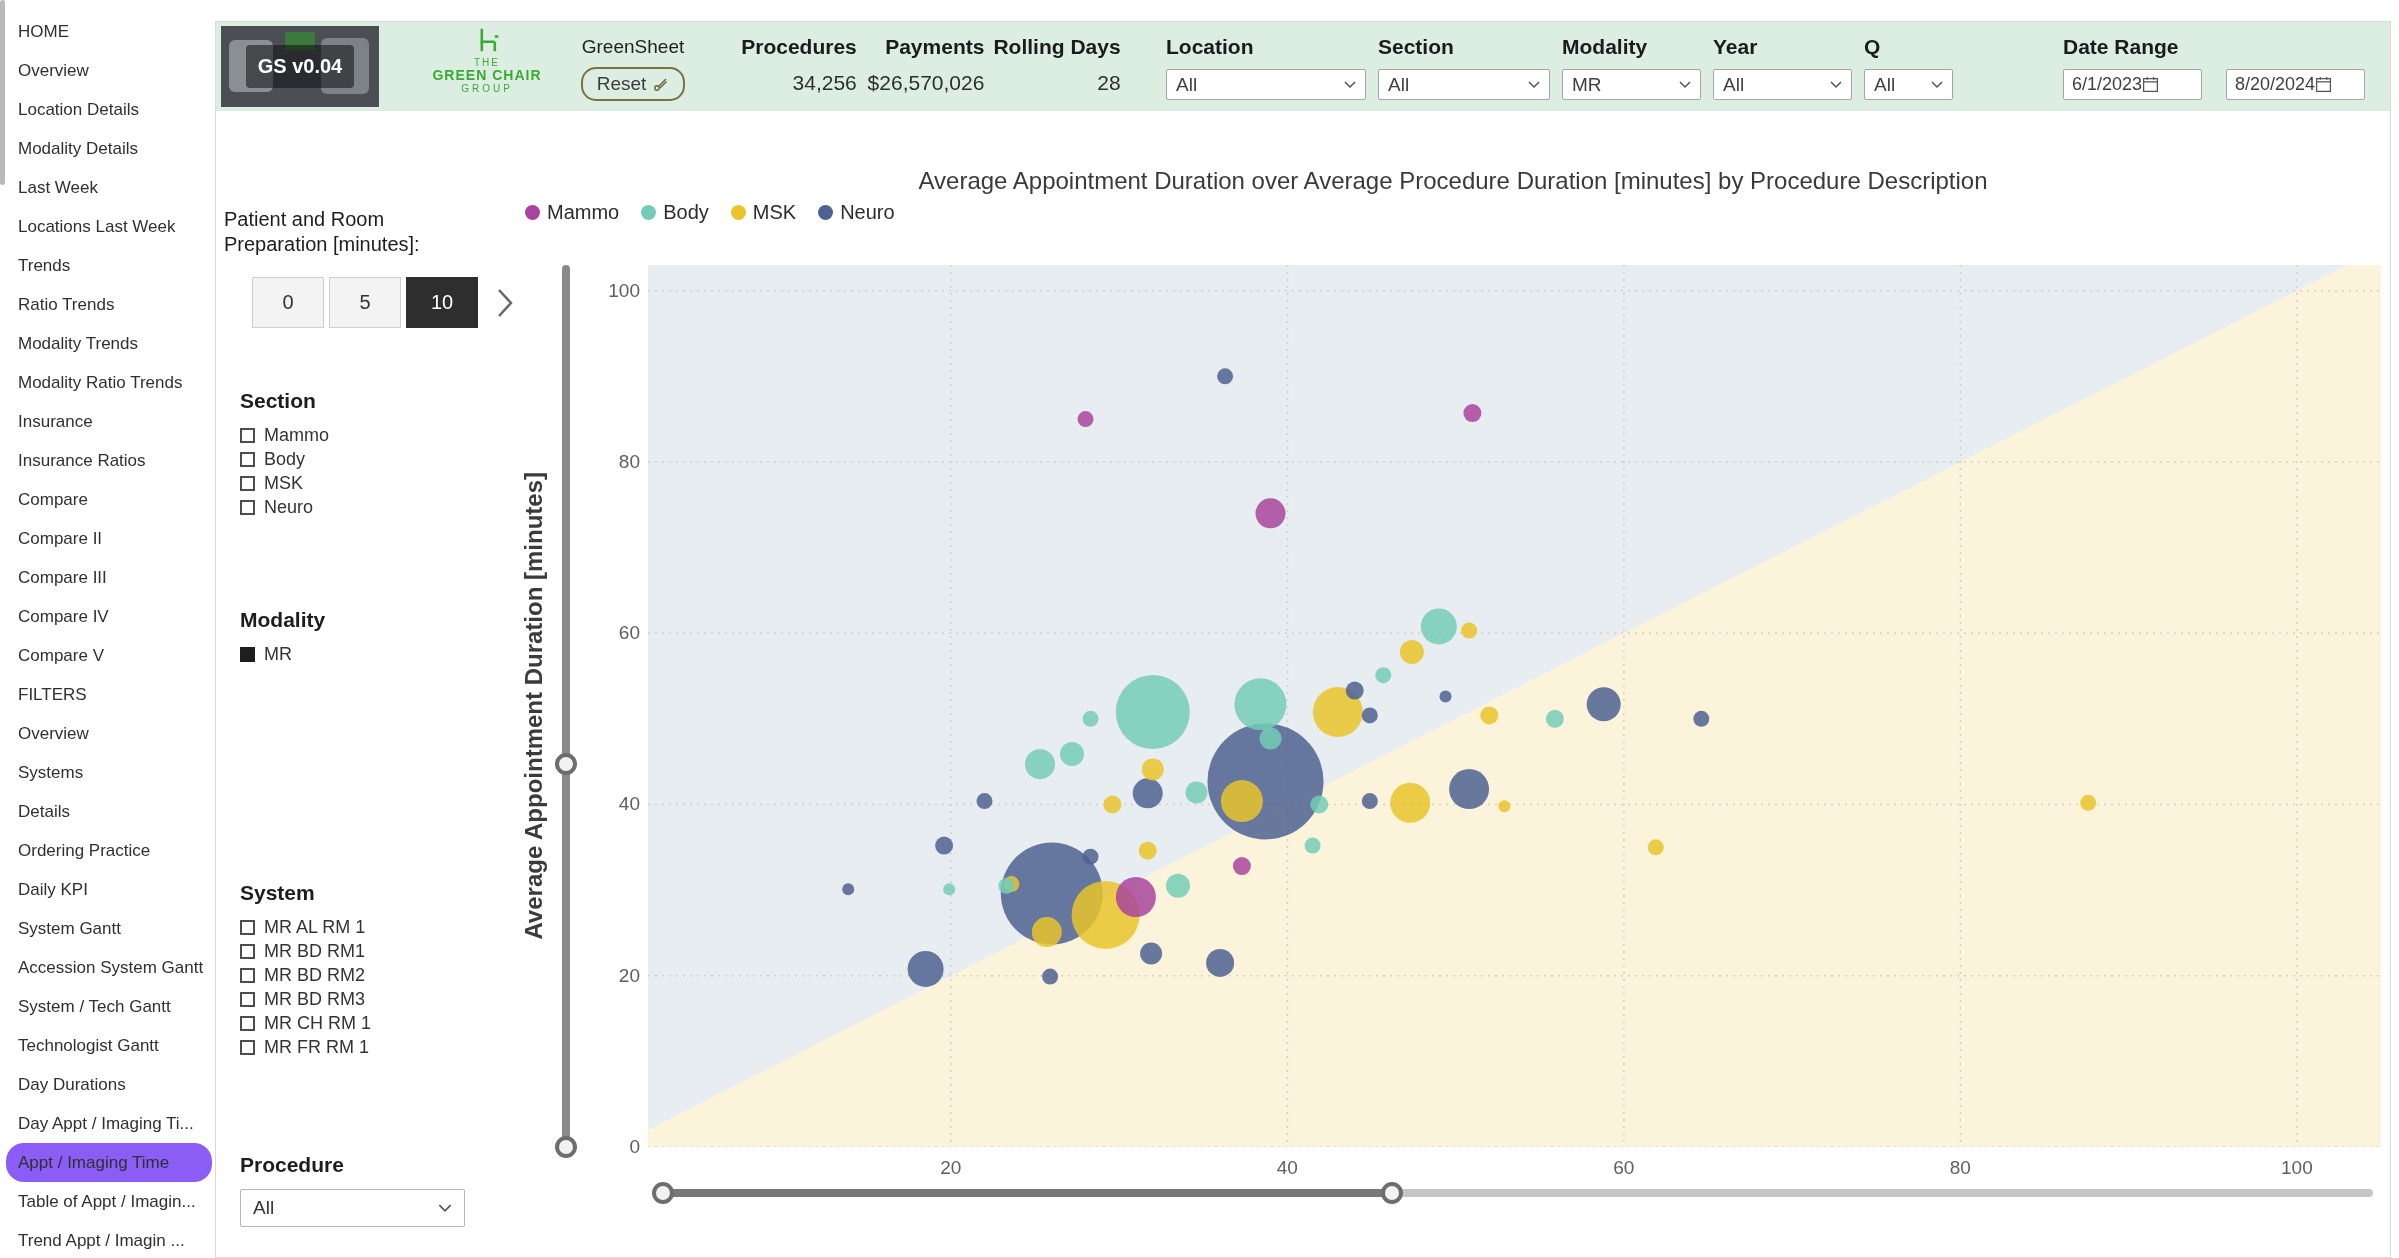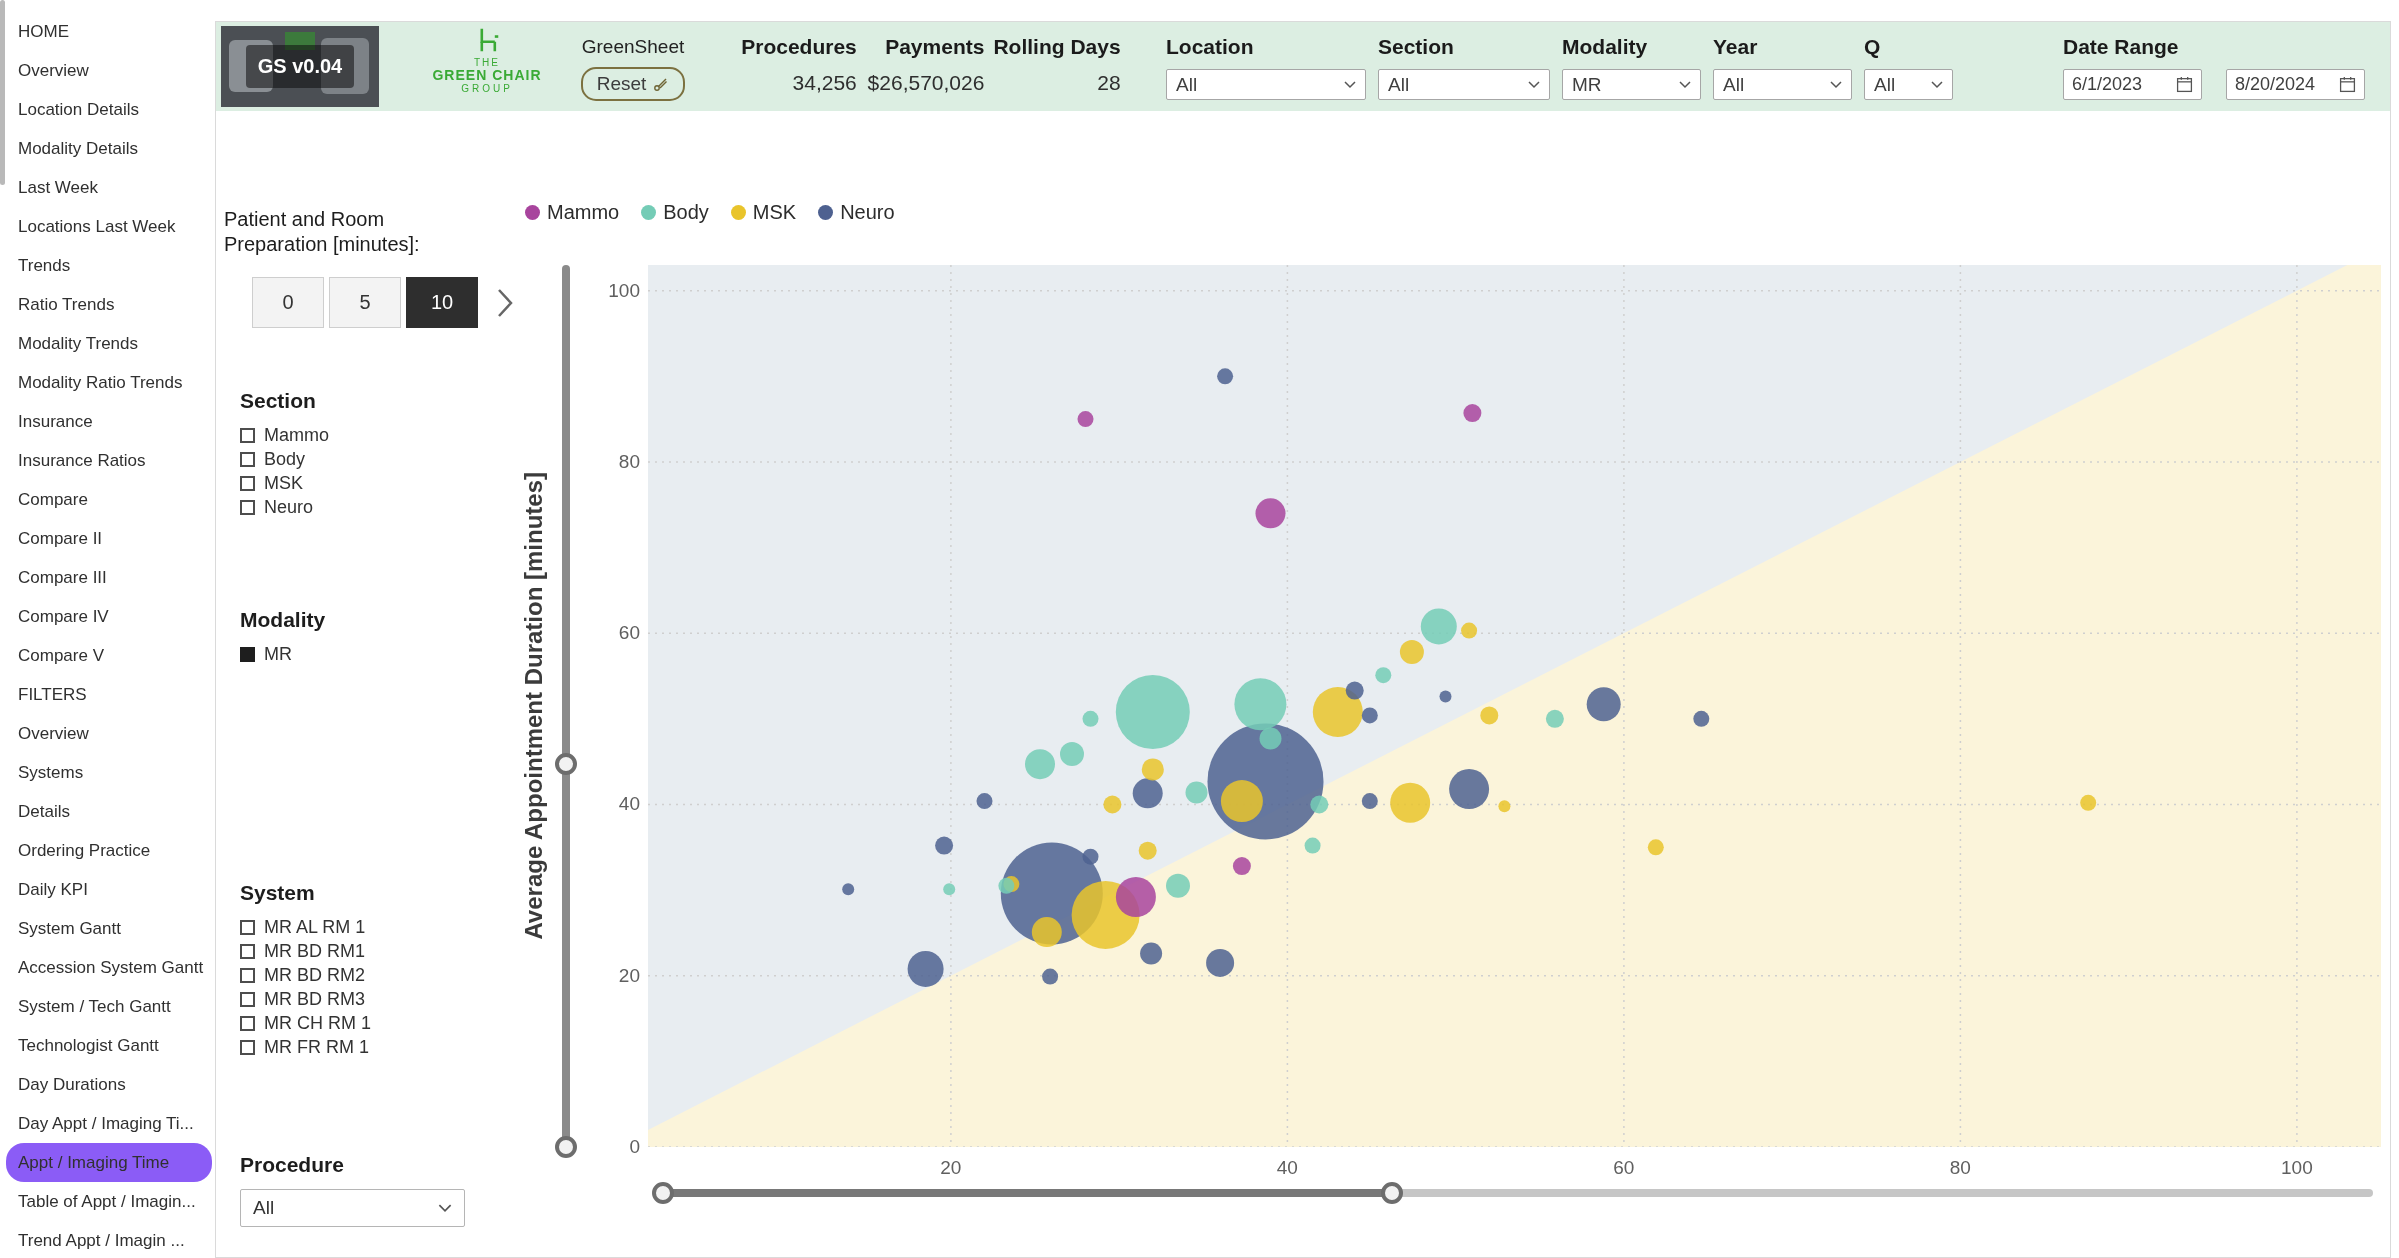--- a/index.html
+++ b/index.html
@@ -24,21 +24,21 @@
 .gs{position:absolute;left:352px;top:14px;width:130px;text-align:center}
 .gs-title{font-size:19px;color:#222}
 .reset-btn{margin-top:9px;display:inline-flex;align-items:center;gap:7px;padding:4px 14px;border:2px solid #7c7140;border-radius:15px;background:transparent;font-size:19px;color:#3c3c3c;font-family:inherit;cursor:pointer}
 .stat{position:absolute;top:13px;transform:translateX(-50%);text-align:right}
 .hlabel{font-size:21px;font-weight:bold;color:#1b1b1b;white-space:nowrap}
 .stat-value{margin-top:12px;font-size:21px;color:#2e2e2e;white-space:nowrap}
 .hfilters{position:absolute;left:950px;top:13px;display:flex;gap:12px}
 .dropdown{margin-top:10px;height:31px;background:#fff;border:1px solid #a6a6a6;border-radius:2px;display:flex;align-items:center;justify-content:space-between;padding:0 9px;font-size:19px;color:#3f3f3f;cursor:pointer}
 .daterange{position:absolute;left:1847px;top:13px}
 .date-fields{display:flex;gap:24px;margin-top:10px}
-.date-field{width:139px;height:31px;background:#fff;border:1px solid #a6a6a6;border-radius:2px;display:flex;align-items:center;justify-content:space-between;padding:0 8px;font-size:18px;color:#3f3f3f;cursor:pointer}
+.date-field{width:139px;height:31px;background:#fff;border:1px solid #a6a6a6;border-radius:2px;display:flex;align-items:center;padding:0 8px;font-size:18px;color:#3f3f3f;cursor:pointer}
 .content{position:absolute;left:0;top:89px;right:0;bottom:0;background:#fff}
 .chart-title{position:absolute;left:437px;top:40px;width:1600px;text-align:center;font-size:24px;font-weight:500;color:#3a3a3a}
 .legend{position:absolute;left:309px;top:90px;display:flex;gap:22px;align-items:center}
 .lg-item{display:flex;align-items:center;gap:7px;font-size:20px;color:#2c2c2c;cursor:pointer}
 .lg-dot{width:15px;height:15px;border-radius:50%}
 .prep-label{position:absolute;left:8px;top:96px;width:235px;font-size:20px;color:#1d1d1d;line-height:1.25}
 .prep-row{position:absolute;left:36px;top:166px;display:flex;align-items:center}
 .prep-btn{width:72px;height:51px;margin-right:5px;background:#f3f3f3;border:1px solid #cecece;font-size:20px;color:#333;font-family:inherit;cursor:pointer}
 .prep-btn.selected{background:#2e2e2e;color:#fff;border-color:#2e2e2e}
 .next-arrow{margin-left:14px;cursor:pointer;display:flex}
@@ -217,20 +217,21 @@
           <div class="hlabel">Payments</div>
           <div class="stat-value">$26,570,026</div>
         </div>
         <div class="stat" style="left: 841px;">
           <div class="hlabel">Rolling Days</div>
           <div class="stat-value">28</div>
         </div>
       </header>
 
     <div class="content">
+      <h1 class="chart-title">Average Appointment Duration over Average Procedure Duration [minutes] by Procedure Description</h1>
       <div class="legend" id="legend">
           <div class="lg-item">
             <span class="lg-dot" style="background:#a8449d"></span>
             <span>Mammo</span>
           </div>
           <div class="lg-item">
             <span class="lg-dot" style="background:#74ccb6"></span>
             <span>Body</span>
           </div>
           <div class="lg-item">

